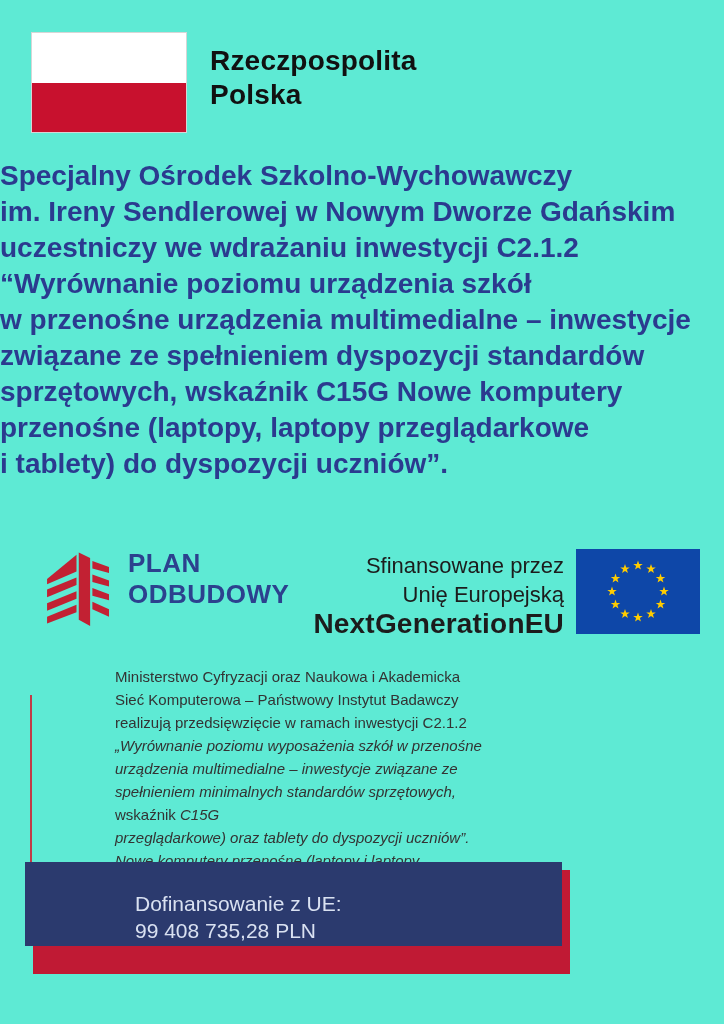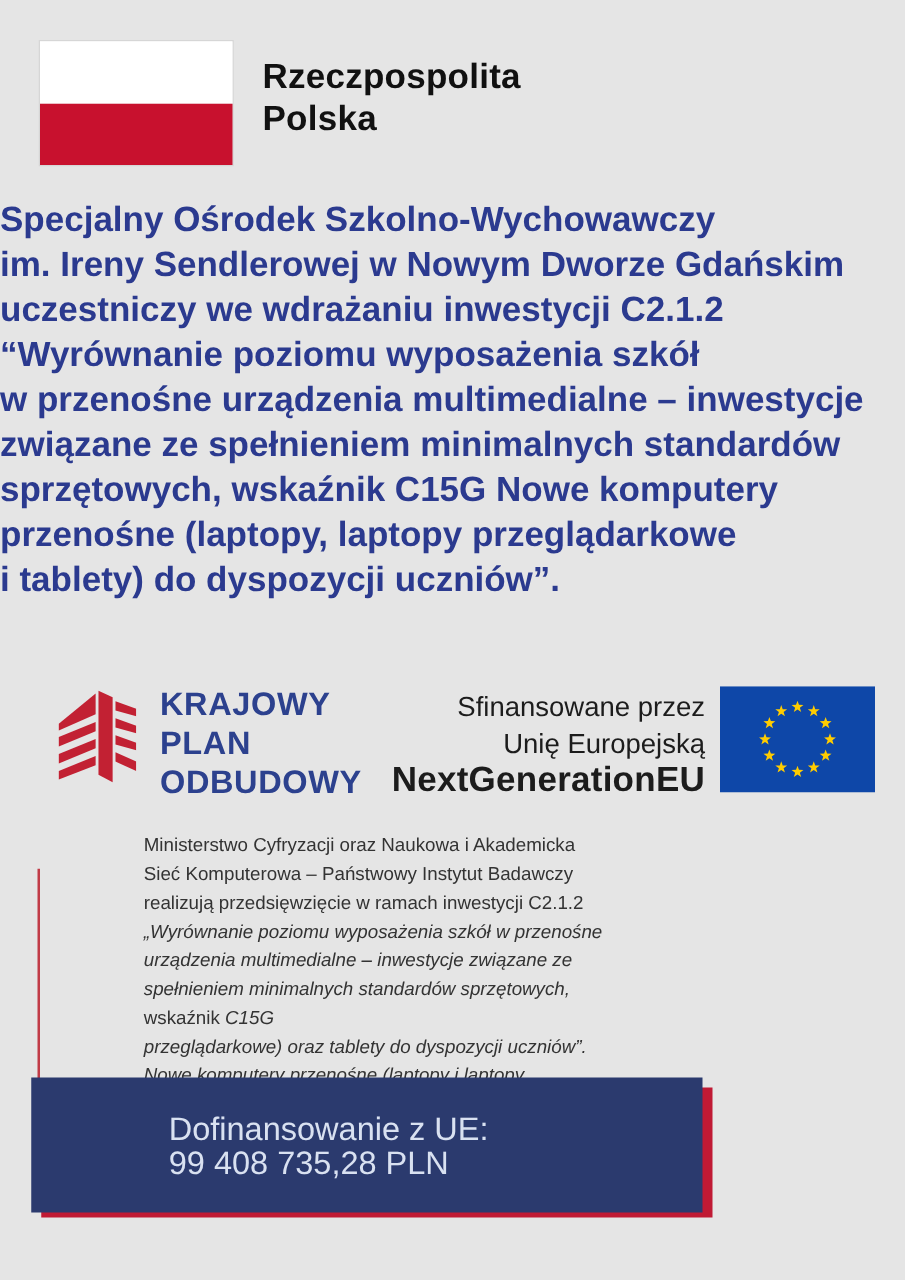--- a/index.html
+++ b/index.html
@@ -1,17 +1,17 @@
 <!DOCTYPE html>
 <html><head>
 <meta charset="utf-8">
 <style>
   html,body{margin:0;padding:0;background:#fff;}
   .page{
-    position:relative;width:724px;height:1024px;background:#e5e5e5;overflow:hidden;
+    position:relative;width:724px;height:1024px;background:#5eead4;overflow:hidden;
     font-family:"Liberation Sans", sans-serif;
   }
   
   .pl-flag{
     position:absolute;left:31px;top:32px;width:156px;height:101px;
     border:1px solid #d6d6d6;box-sizing:border-box;
   }
   .pl-flag .white{width:100%;height:50%;background:#ffffff;}
   .pl-flag .red{width:100%;height:50%;background:#c8112e;}
   .country-name{
@@ -44,46 +44,46 @@
   .ministry .it{font-style:italic;}
   
   .accent-line{
     position:absolute;left:30px;top:695px;width:2px;height:185px;background:#c13b47;
   }
   
   .banner-shadow{
     position:absolute;left:33px;top:870px;width:537px;height:104px;background:#c01a34;
   }
   .banner{
-    position:absolute;left:25px;top:862px;width:537px;height:108px;background:#2b3a6e;
+    position:absolute;left:25px;top:862px;width:537px;height:84px;background:#2b3a6e;
     box-sizing:border-box;padding:28px 0 0 110px;
-    color:#d9e1f1;font-size:26px;line-height:27px;
+    color:#d9e1f1;font-size:21px;line-height:27px;
   }
 </style>
 </head>
 <body>
 
 <div class="page">
 
   <div class="pl-flag">
     <div class="white"></div>
     <div class="red"></div>
   </div>
   <div class="country-name">
     <div>Rzeczpospolita</div>
     <div>Polska</div>
   </div>
 
   <div class="headline">
     <div>Specjalny Ośrodek Szkolno-Wychowawczy</div>
     <div>im. Ireny Sendlerowej w Nowym Dworze Gdańskim</div>
     <div>uczestniczy we wdrażaniu inwestycji C2.1.2</div>
-    <div>“Wyrównanie poziomu wyposażenia szkół</div>
+    <div>“Wyrównanie poziomu urządzenia szkół</div>
     <div>w przenośne urządzenia multimedialne – inwestycje</div>
-    <div>związane ze spełnieniem minimalnych standardów</div>
+    <div>związane ze spełnieniem dyspozycji standardów</div>
     <div>sprzętowych, wskaźnik C15G Nowe komputery</div>
     <div>przenośne (laptopy, laptopy przeglądarkowe</div>
     <div>i tablety) do dyspozycji uczniów”.</div>
   </div>
 
   <div class="kpo-icon">
     <svg width="68" height="84" viewBox="0 0 90 105" xmlns="http://www.w3.org/2000/svg">
       <g fill="#c22133">
         <polygon points="50,3 65,10 65,100 50,92"></polygon>
         <polygon points="47,6 47,28 8,45 8,38"></polygon>
@@ -91,21 +91,20 @@
         <polygon points="47,54 47,64 8,80 8,70"></polygon>
         <polygon points="47,72 47,82 8,97 8,88"></polygon>
         <polygon points="68,14 90,22 90,30 68,24"></polygon>
         <polygon points="68,32 90,40 90,48 68,42"></polygon>
         <polygon points="68,50 90,58 90,66 68,60"></polygon>
         <polygon points="68,68 90,78 90,88 68,78"></polygon>
       </g>
     </svg>
   </div>
   <div class="kpo-wordmark">
-    <div>KRAJOWY</div>
     <div>PLAN</div>
     <div>ODBUDOWY</div>
   </div>
 
   <div class="funding">
     <div>Sfinansowane przez</div>
     <div>Unię Europejską</div>
     <div class="ngeu">NextGenerationEU</div>
   </div>
 

